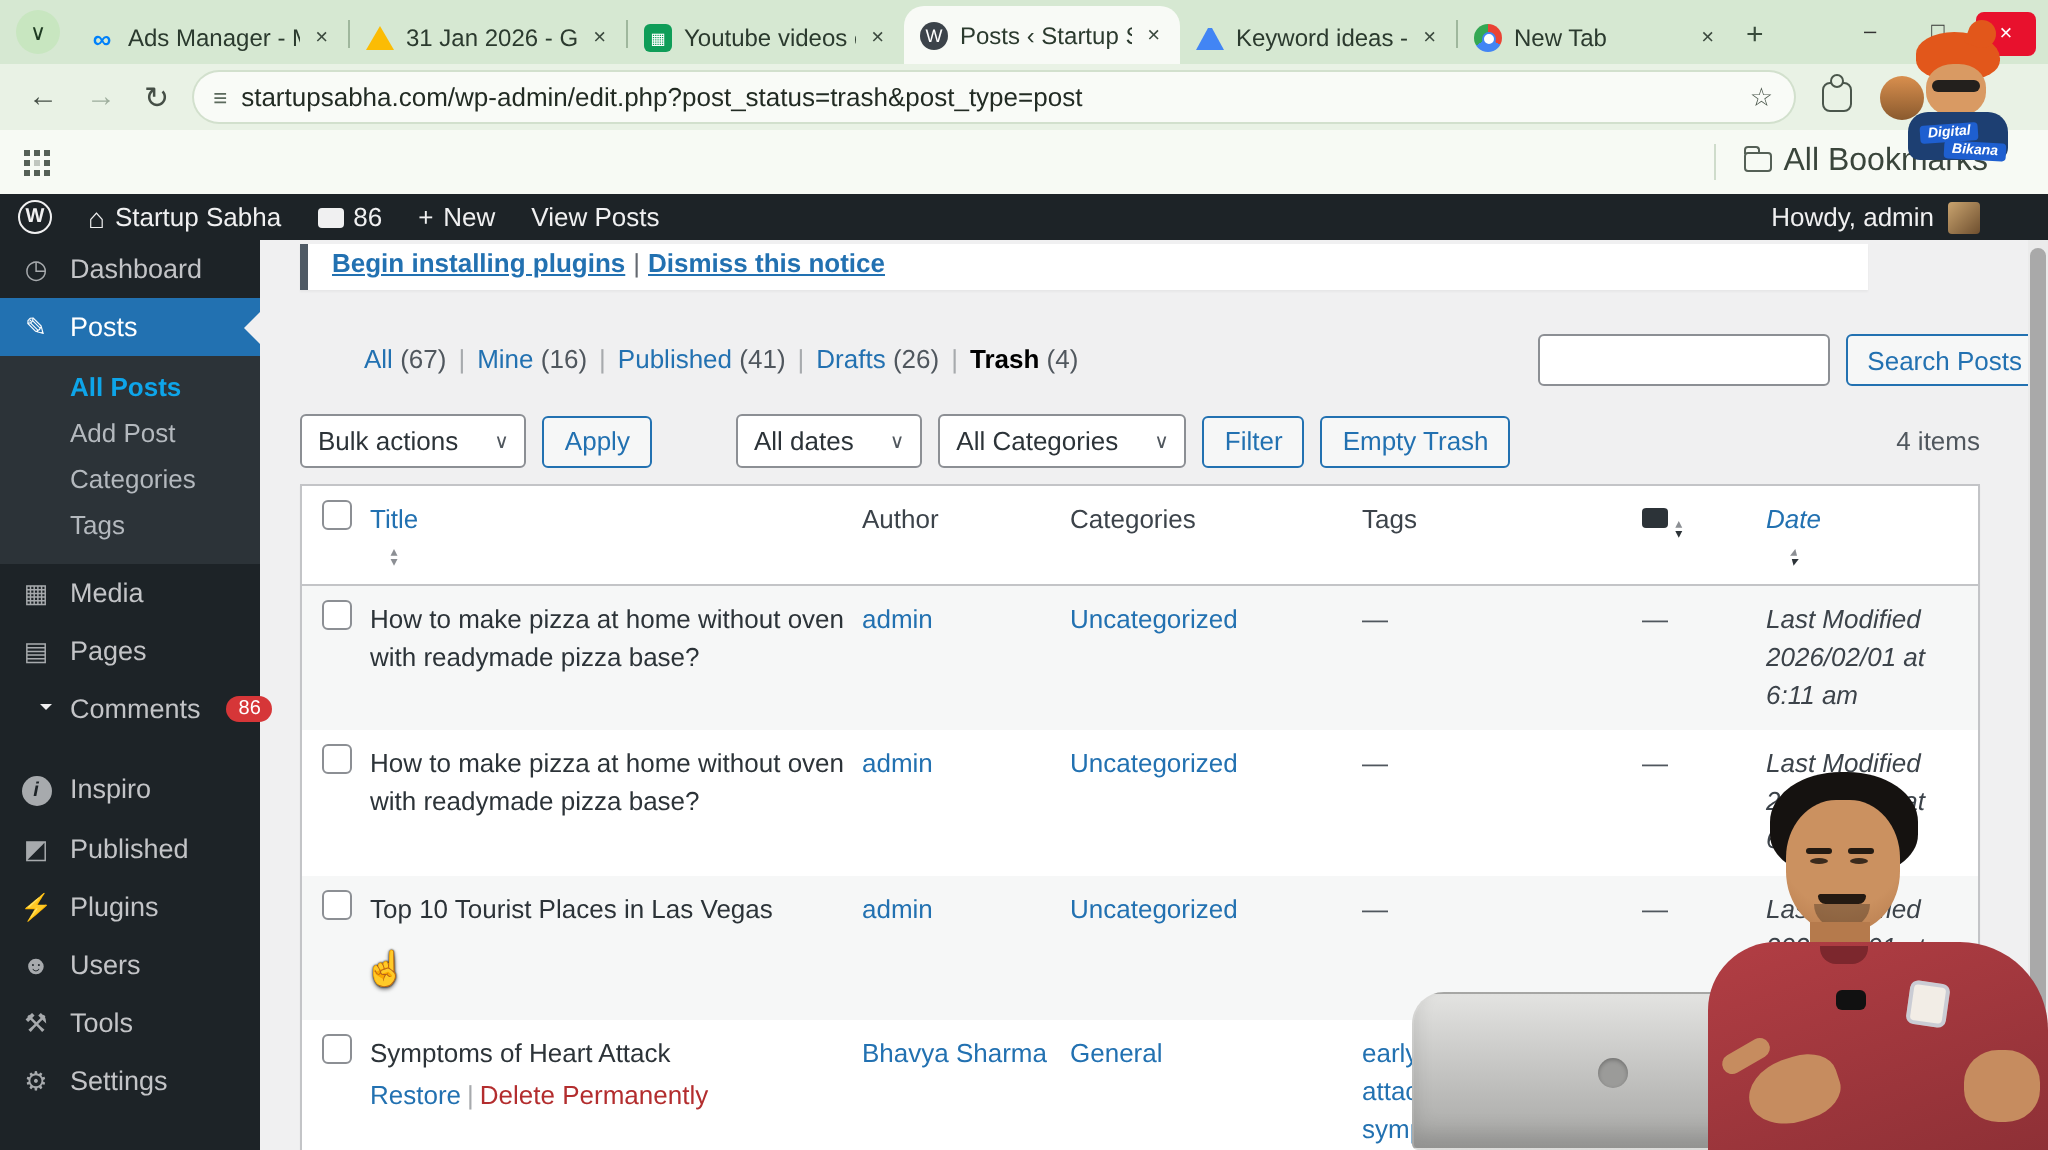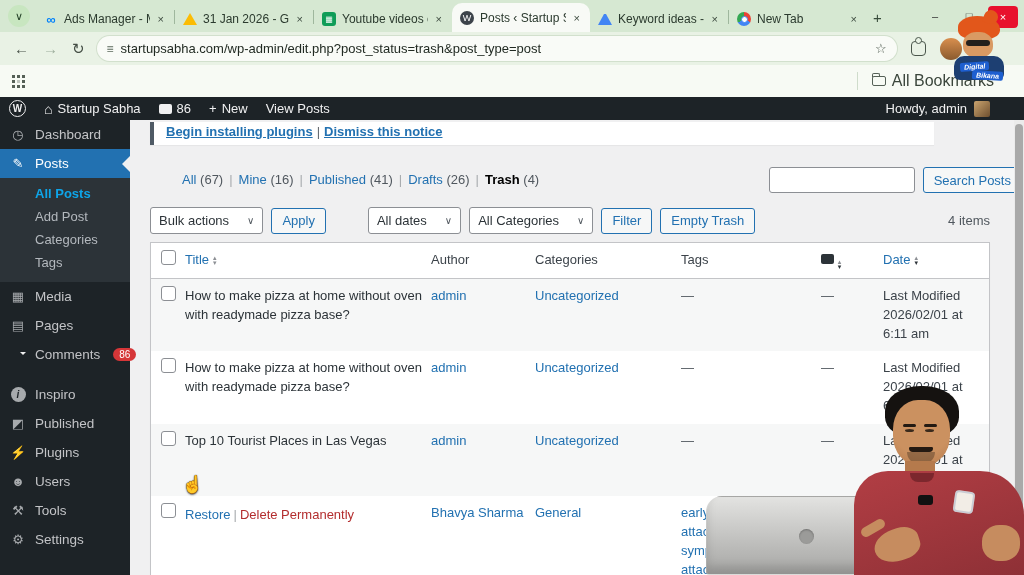--- a/index.html
+++ b/index.html
@@ -105,22 +105,22 @@
   .trow.head { border-bottom:1px solid #c3c4c7; }
   .trow.stripe { background:#f6f7f7; }
   .c { padding:8px 8px 8px 0; line-height:1.45; }
   .c-cb { flex:0 0 34px; padding:7px 0 0 10px; }
   .cb { width:15px; height:15px; border:1px solid #8c8f94; border-radius:3px; background:#fff; display:block; }
   .c-title { flex:0 0 246px; }
   .c-author { flex:0 0 104px; }
   .c-cats { flex:0 0 146px; }
   .c-tags { flex:0 0 140px; }
   .c-comm { flex:0 0 62px; }
-  .c-date { flex:1 1 auto; padding-right:6px; }
-  .hdr-link { color:#2271b1; display:inline-flex; align-items:center; gap:4px; }
+  .c-date { flex:1 1 auto; padding-right:6px;font-style:italic; }
+  .hdr-link { color:#2271b1; display:inline-flex; align-items:center; gap:4px;flex-direction:column; }
   .hdr-plain { color:#3c434a; }
   .sorter { display:inline-flex; flex-direction:column; line-height:5px; font-size:7px; color:#8c8f94; }
   .sorter .on { color:#2c3338; }
   .bubble-dark { width:13px; height:10px; background:#2c3338; border-radius:2px; position:relative; display:inline-block; }
   .bubble-dark::after { content:""; position:absolute; bottom:-3px; left:2px; border:3px solid transparent; border-top-color:#2c3338; }
   .post-title { color:#2c3338; font-weight:400; }
   .link-blue { color:#2271b1; }
   .dash { color:#50575e; }
   .row-actions { margin-top:2px; font-size:13px; }
   .row-actions .restore { color:#2271b1; }
@@ -427,20 +427,21 @@
         <div class="c c-tags dash">—</div>
         <div class="c c-comm dash">—</div>
         <div class="c c-date">Last Modified 2026/02/01 at 5:43 am</div>
       </div>
 
       <div class="trow r4">
         <div class="c c-cb">
             <span class="cb"></span>
           </div>
         <div class="c c-title">
+          <div class="post-title">Symptoms of Heart Attack</div>
           <div class="row-actions">
             <span class="restore">Restore</span><span class="rsep">|</span><span class="del">Delete Permanently</span>
           </div>
         </div>
         <div class="c c-author link-blue">Bhavya Sharma</div>
         <div class="c c-cats link-blue">General</div>
         <div class="c c-tags link-blue">early signs of heart attack, heart attack, symptoms of heart attack</div>
         <div class="c c-comm dash">—</div>
         <div class="c c-date">Last Modified</div>
       </div>

